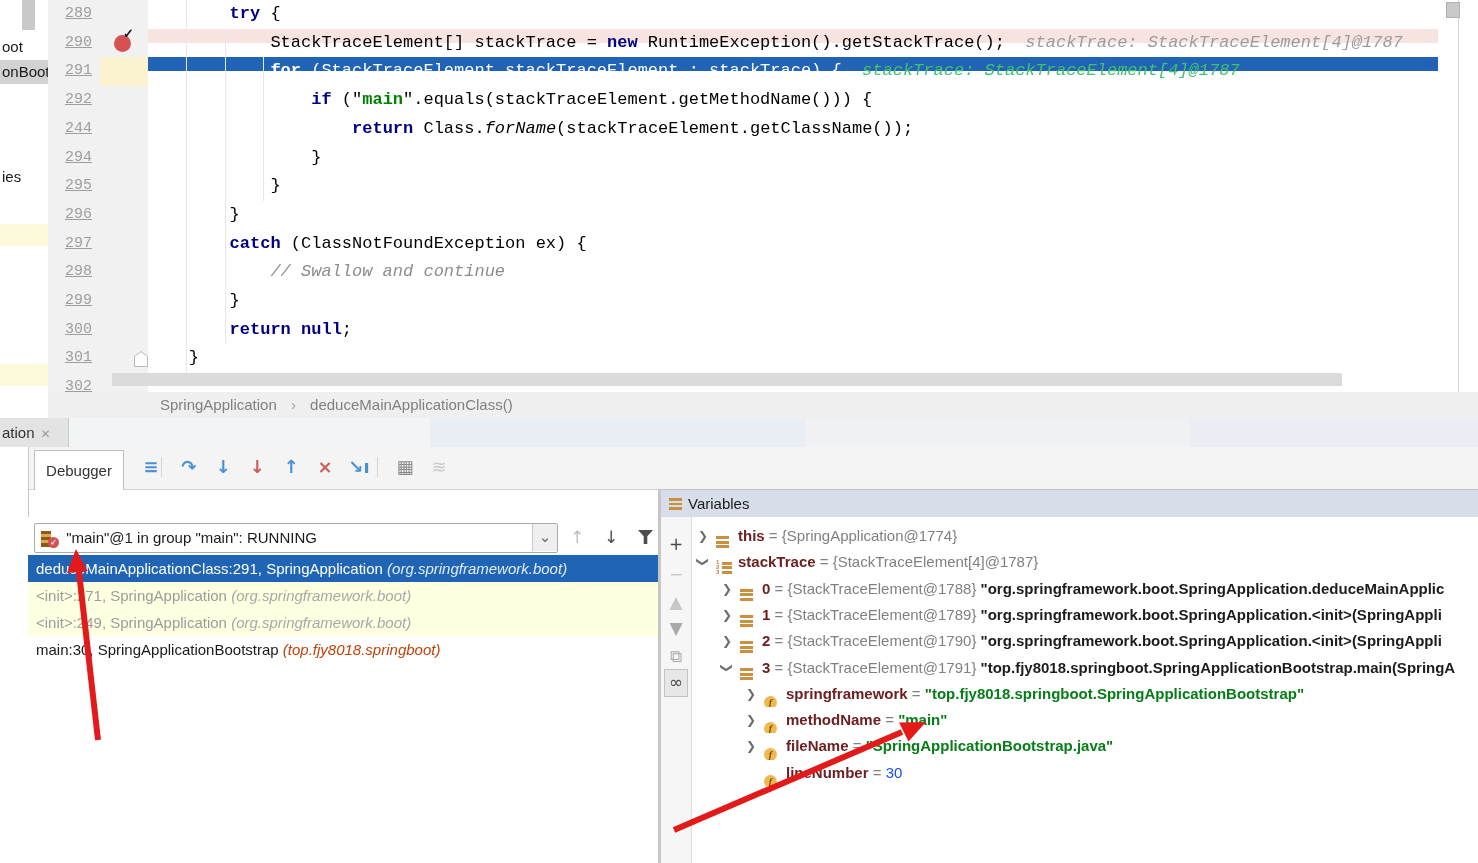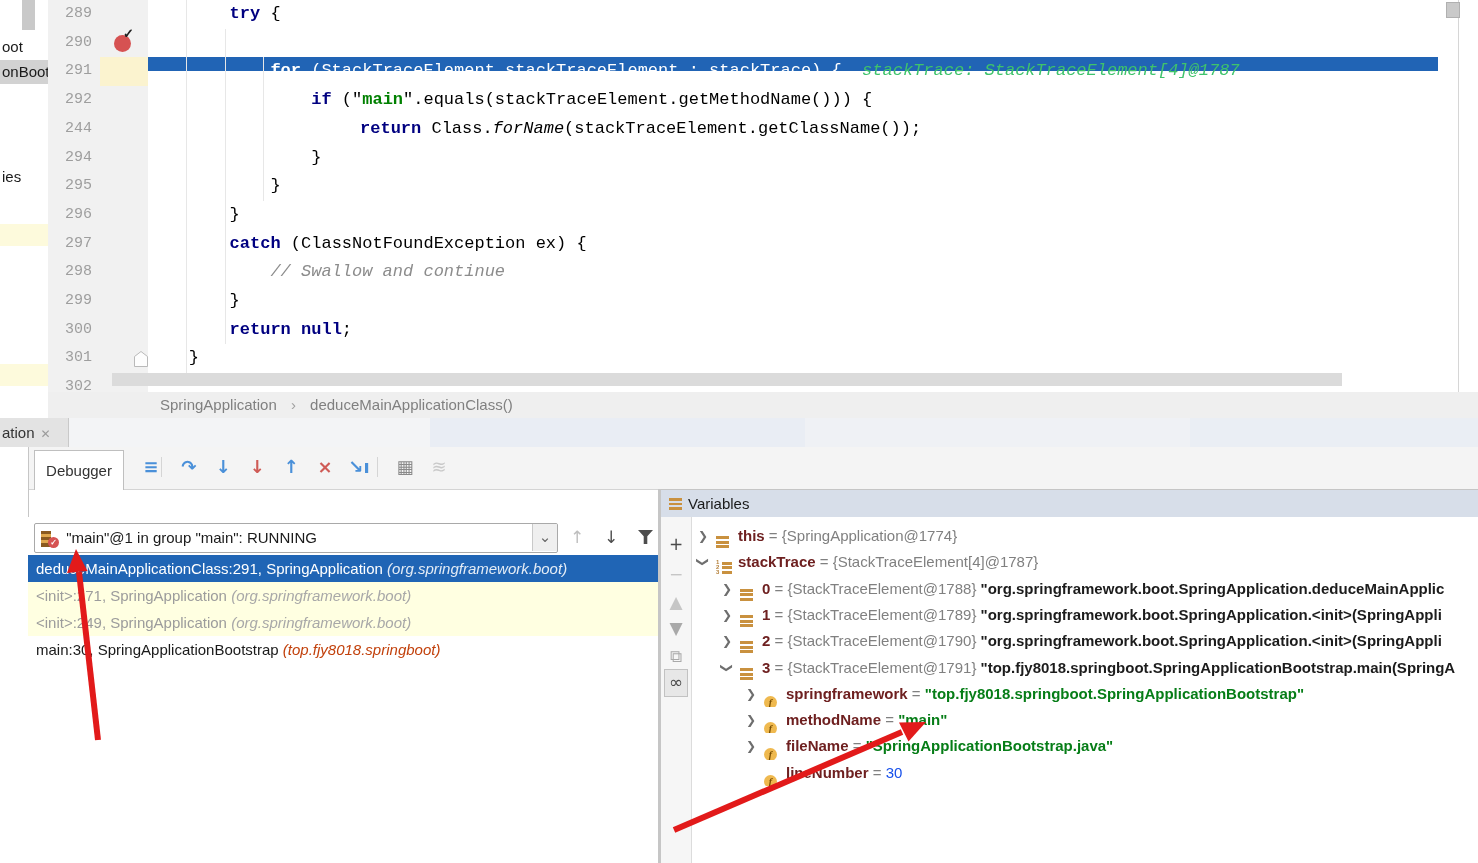--- a/index.html
+++ b/index.html
@@ -8,21 +8,21 @@
   .abs{position:absolute;}
   
   #project-strip{left:0;top:0;width:48px;height:418px;background:#fff;overflow:hidden;}
   .pitem{position:absolute;left:2px;white-space:nowrap;color:#1a1a1a;}
   .prow-sel{position:absolute;left:0;width:48px;height:24px;background:#d2d2d2;}
   .prow-yel{position:absolute;left:0;width:48px;height:22px;background:#fdfadc;}
   #pscroll{position:absolute;left:22px;top:0;width:13px;height:30px;background:#c9c9c9;}
   
   #gutter{left:48px;top:0;width:100px;height:392px;background:#f1f1f1;border-right:1px solid #dcdcdc;overflow:hidden;}
   .gn{position:absolute;left:0;width:44px;text-align:right;color:#9e9e9e;
-      font-family:"Liberation Mono",monospace;font-size:15px;height:28.7px;line-height:28.7px;}
+      font-family:"Liberation Mono",monospace;font-size:15px;height:28.7px;line-height:28.7px;text-decoration:underline;}
   #gut-exec{position:absolute;left:52px;width:48px;height:28.7px;background:#fbf3cf;}
   #bp{position:absolute;left:66px;width:17px;height:17px;border-radius:50%;background:#d65252;}
   #bp .chk{position:absolute;right:-3px;top:-9px;color:#222;font-size:13px;font-weight:bold;}
   #fold{position:absolute;left:86px;width:14px;height:16px;}
   #code{left:148px;top:0;width:1310px;height:392px;background:#fff;overflow:hidden;
         font-family:"Liberation Mono",monospace;font-size:17px;}
   .cl{position:absolute;left:0;right:20px;height:14px;line-height:28.7px;white-space:pre;color:#000;}
   .cl .code{display:inline-block;}
   .kw{color:#000080;font-weight:bold;}
   .str{color:#008000;font-weight:bold;}
@@ -158,23 +158,24 @@
       <div class="gn" style="top: 315.7px;">300</div>
       <div class="gn" style="top: 344.4px;">301</div>
       <div id="fold" style="top: 351.4px;"><svg width="14" height="16" viewBox="0 0 14 16">
           <polygon points="7,0.5 13.5,5.5 13.5,15.5 0.5,15.5 0.5,5.5" fill="#fdfdfd" stroke="#b9b9b9"></polygon>
         </svg></div>
       <div class="gn" style="top: 373.1px;">302</div>
     </div>
 
   <div class="abs" id="code">
       <div class="cl" style="top: 0px;"><span class="code" style="padding-left: 8ch;"><span class="kw">try</span><span class=""> {</span></span></div>
+      <div class="cl bg-bp" style="top: 28.7px;"><span class="code" style="padding-left: 12ch;"><span class="">StackTraceElement[] stackTrace = </span><span class="kw">new</span><span class=""> RuntimeException().getStackTrace();</span></span><span class="hint hint-gray">stackTrace: StackTraceElement[4]@1787</span></div>
       <div class="cl bg-exec" style="top: 57.4px;"><span class="code" style="padding-left: 12ch;"><span class="kw">for</span><span class=""> (StackTraceElement stackTraceElement : stackTrace) {</span></span><span class="hint hint-green">stackTrace: StackTraceElement[4]@1787</span></div>
       <div class="cl" style="top: 86.1px;"><span class="code" style="padding-left: 16ch;"><span class="kw">if</span><span class=""> ("</span><span class="str">main</span><span class="">".equals(stackTraceElement.getMethodName())) {</span></span></div>
-      <div class="cl" style="top: 114.8px; padding-left: 8px;"><span class="code" style="padding-left: 20ch;"><span class="kw">return</span><span class=""> Class.</span><span class="im">forName</span><span class="">(stackTraceElement.getClassName());</span></span></div>
+      <div class="cl" style="top: 114.8px;"><span class="code" style="padding-left: 20ch;"><span class="kw">return</span><span class=""> Class.</span><span class="im">forName</span><span class="">(stackTraceElement.getClassName());</span></span></div>
       <div class="cl" style="top: 143.5px;"><span class="code" style="padding-left: 16ch;"><span class="">}</span></span></div>
       <div class="cl" style="top: 172.2px;"><span class="code" style="padding-left: 12ch;"><span class="">}</span></span></div>
       <div class="cl" style="top: 200.9px;"><span class="code" style="padding-left: 8ch;"><span class="">}</span></span></div>
       <div class="cl" style="top: 229.6px;"><span class="code" style="padding-left: 8ch;"><span class="kw">catch</span><span class=""> (ClassNotFoundException ex) {</span></span></div>
       <div class="cl" style="top: 258.3px;"><span class="code" style="padding-left: 12ch;"><span class="cm">// Swallow and continue</span></span></div>
       <div class="cl" style="top: 287px;"><span class="code" style="padding-left: 8ch;"><span class="">}</span></span></div>
       <div class="cl" style="top: 315.7px;"><span class="code" style="padding-left: 8ch;"><span class="kw">return null</span><span class="">;</span></span></div>
       <div class="cl" style="top: 344.4px;"><span class="code" style="padding-left: 4ch;"><span class="">}</span></span></div>
       <div class="cl" style="top: 373.1px;"><span class="code" style="padding-left: 4ch;"></span></div>
       <div class="iguide" style="left: 38px; top: 0px; height: 373px;"></div>

